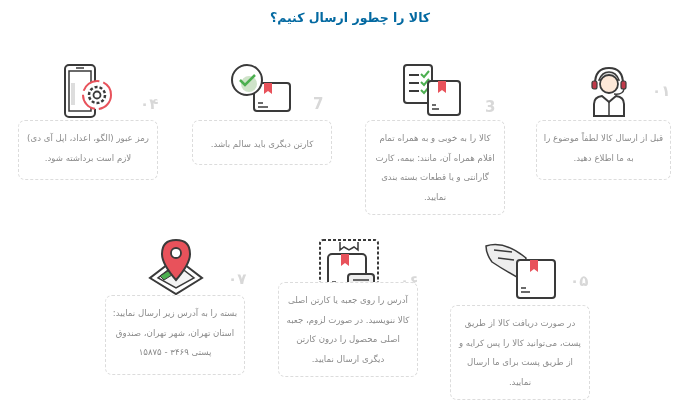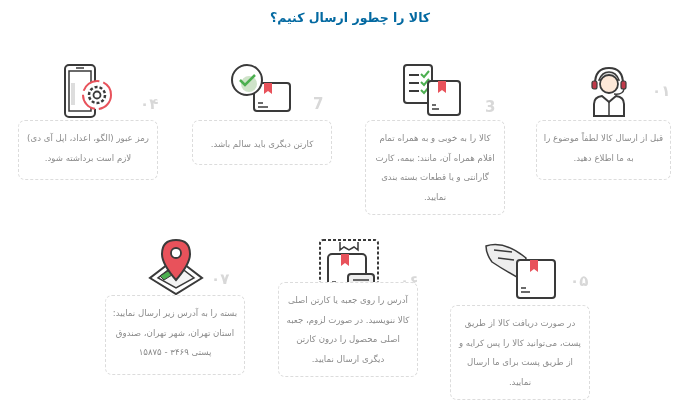--- a/index.html
+++ b/index.html
@@ -137,17 +137,17 @@
 <div>
   <div class="icon" style="left:148px;top:238px;">
     <svg width="56" height="58" viewBox="0 0 56 58">
       <path d="M28 20 L54 40 L28 56 L2 40 Z" fill="#fff" stroke="#3a3a3a" stroke-width="2"></path>
       <path d="M28 26 L46 40 L28 50 L10 40 Z" fill="#f4f4f4" stroke="#3a3a3a" stroke-width="1.5"></path>
       <path d="M12 38 L20 33 L24 37 L16 42 Z" fill="#4caf50" stroke="#3a3a3a" stroke-width="1"></path>
       <path d="M28 2 Q42 2 42 16 Q42 26 28 42 Q14 26 14 16 Q14 2 28 2 Z" fill="#e8525b" stroke="#3a3a3a" stroke-width="2"></path>
       <circle cx="28" cy="15" r="5" fill="#fff" stroke="#3a3a3a" stroke-width="1.8"></circle>
     </svg>
   </div>
-  <div class="num" style="left:211px;top:270px;">۰۷</div>
+  <div class="num" style="left:228px;top:270px;">۰۷</div>
   <div class="card" style="left:105px;top:295px;width:140px;height:80px;">
     <span>بسته را به آدرس زیر ارسال نمایید: استان تهران، شهر تهران، صندوق پستی ۳۴۶۹ - ۱۵۸۷۵</span>
   </div>
 </div>
 
 </body></html>

